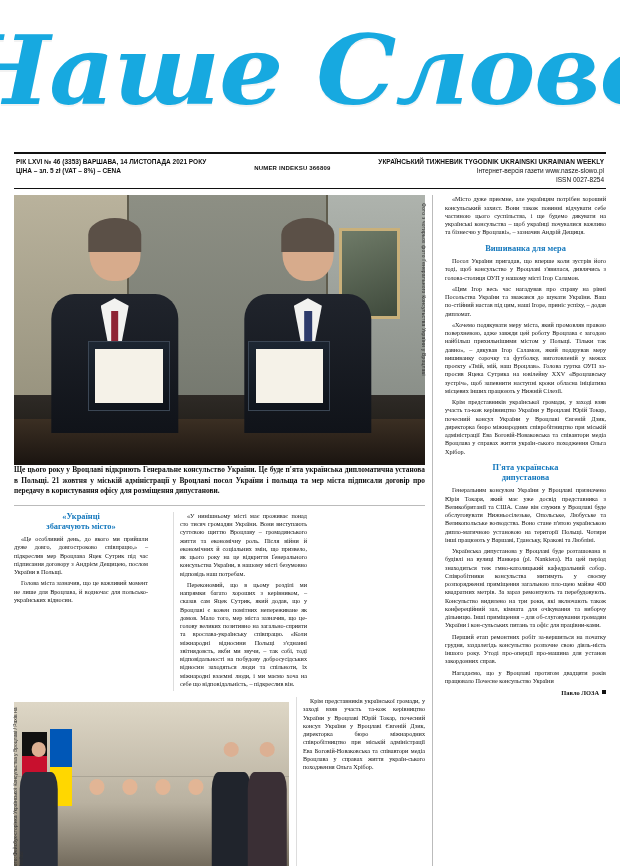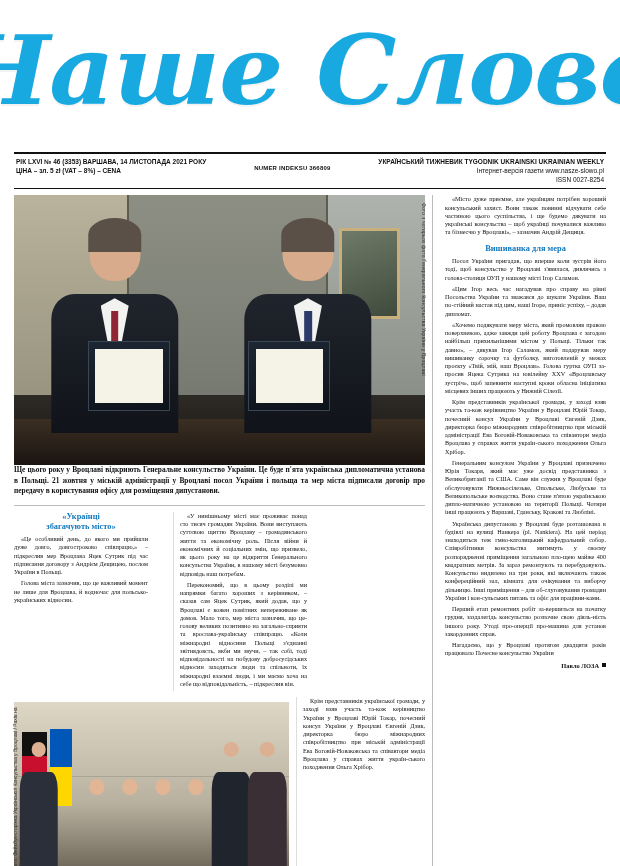--- a/index.html
+++ b/index.html
@@ -446,20 +446,21 @@
 
     <div class="right-col">
       <p>«Місто дуже приємне, але українцям потрібен хороший консульський захист. Вони також повинні відчувати себе частиною цього суспільства, і ще будемо дякувати на українські консульства – щоб українці почувалися важливо та бізнесчю у Вроцлаві», – зазначив Андрій Дещиця.</p>
 
       <div class="subhead">Вишиванка для мера</div>
       <p>Посол України пригадав, що вперше коли зустрів його тоді, щоб консульство у Вроцлаві з'явилася, дивлячись з голова-столиця ОУП у нашому місті Ігор Саламон.</p>
       <p>«Цим Ігор весь час нагадував про справу на рівні Посольства України та зважався до шукати України. Ваш по-стійний настав під цим, наші Ігоре, приніс успіху, – додав дипломат.</p>
       <p>«Хочемо подякувати меру міста, який промовляв правою поверхневою, адже завжди цей роботу Вроцлава є загодою найбільш прихильнішими містом у Польщі. Тільки так давно», – дякував Ігор Саламон, який подарував меру вишиванку сорочку та футболку, виготовленій у межах проєкту «Твій, мій, наш Вроцлав». Голова гуртка ОУП за-просив Яцека Сутрика на ювілейну XXV «Вроцлавську зустріч», щоб запевнити наступні кроки обласна ініціатива місцевих інших працюють у Нижній Сілезії.</p>
       <p>Крім представників української громади, у заході взяв участь та-кож керівництво України у Вроцлаві Юрій Токар, почесний консул України у Вроцлаві Євгеній Дзик, директорка бюро міжнародних співробітництво при міській адміністрації Ева Боговій-Новаковська та співавтори медіа Вроцлава у справах життя україн-ського походження Ольга Хрібор.</p>
 
+      <div class="subhead">П'ята українська<br>дипустанова</div>
       <p>Генеральним консулом України у Вроцлаві призначено Юрія Токаря, який має уже досвід представника з Великобританії та США. Саме він служив у Вроцлаві буде обслуговувати Нижньосілезьке, Опольське, Любуське та Великопольське воєводства. Воно стане п'ятою українською дипло-матичною установою на території Польщі. Чотири інші працюють у Варшаві, Гданську, Кракові та Любліні.</p>
       <p>Українська дипустанова у Вроцлаві буде розташована в будівлі на вулиці Нанкера (pl. Nankiera). На цей період знаходиться теж гмно-католицький кафедральний собор. Співробітники консульства митимуть у своєму розпорядженні приміщення загальною пло-щею майже 400 квадратних метрів. За зараз ремонтують та перебудовують. Консульство видилено на три роки, які включають також конфереційний зал, кімната для очікування та виборчу дільницю. Інші приміщення – для об-слуговування громадян України і кон-сульських питань та офіс для працівни-ками.</p>
       <p>Перший етап ремонтних робіт за-вершиться на початку грудня, заздалегідь консульство розпочне свою діяль-ність іншого року. Утоді про-оперції про-машина для установ закордонних справ.</p>
       <p>Нагадаємо, що у Вроцлаві протягом двадцяти років працювало Почесне консульство України</p>
 
       <div class="sig">
         <span>Павло ЛОЗА</span><span class="sq"></span>
       </div>
     </div>
 

